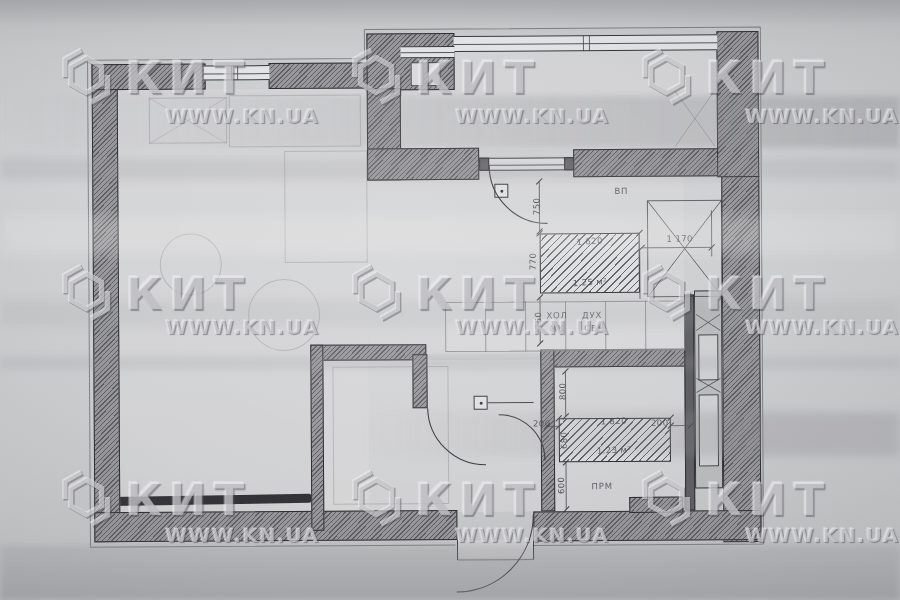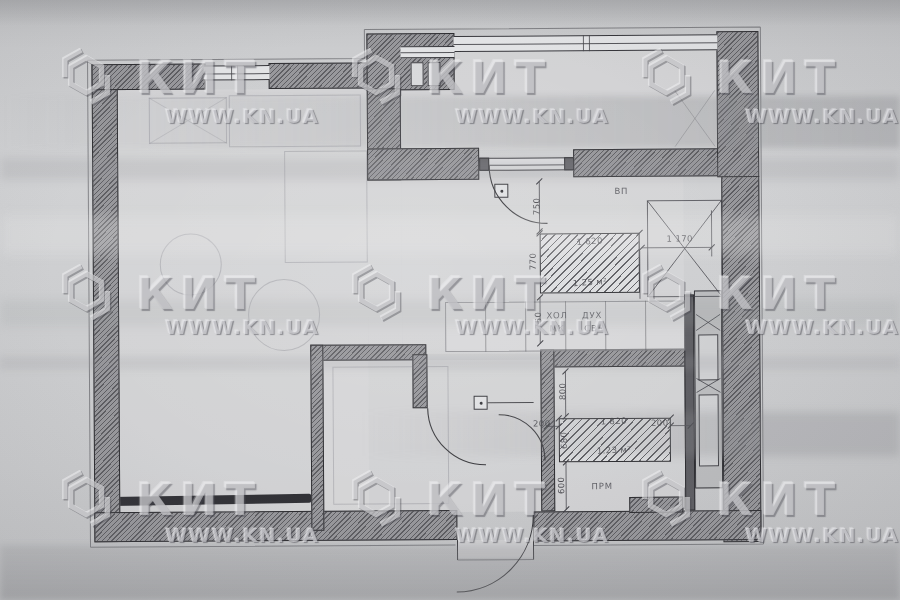--- a/index.html
+++ b/index.html
@@ -23,21 +23,21 @@
   .cab{position:absolute;box-sizing:border-box;border:1.3px solid #35353a;background:#bbbcbe;}
   .cabp{position:absolute;box-sizing:border-box;border:1px solid #45454a;background:#cfd0d2;}
   .sketch{position:absolute;border:1px solid rgba(75,75,85,.22);box-sizing:border-box;}
   .round{border-radius:50%;}
   .sofa{position:absolute;background:#323237;border-radius:2px;transform:rotate(-.6deg);}
   .sqdot{position:absolute;width:14px;height:14px;background:#e0e1e3;border:1.3px solid #36363b;box-sizing:border-box;}
   .sqdot::after{content:"";position:absolute;left:50%;top:50%;width:3px;height:3px;margin:-1.5px 0 0 -1.5px;background:#36363b;border-radius:50%;}
   .dim{position:absolute;font-size:8.5px;color:#3c3c42;letter-spacing:.4px;white-space:nowrap;opacity:.85;text-align:center;}
   .lbl{position:absolute;font-size:8.5px;color:#45454c;letter-spacing:.8px;white-space:nowrap;opacity:.8;text-align:center;}
   .streak{position:absolute;left:0;width:900px;pointer-events:none;}
-  .wm{position:absolute;display:flex;align-items:center;gap:20px;pointer-events:none;}
+  .wm{position:absolute;display:flex;align-items:center;gap:9px;pointer-events:none;}
   .wm-logo{width:58px;height:58px;display:inline-block;}
   .wm-text{font-weight:bold;font-size:45px;letter-spacing:7px;color:rgba(233,234,236,.5);
     text-shadow:1.5px 1.5px 1px rgba(72,72,80,.45),-1px -1px 1px rgba(250,250,252,.35);}
   .wm-site{position:absolute;font-weight:bold;font-size:20px;letter-spacing:1.2px;color:rgba(233,234,236,.55);
     text-shadow:1.2px 1.2px 1px rgba(72,72,80,.5),-1px -1px 1px rgba(250,250,252,.35);pointer-events:none;}
   .lg-d{stroke:rgba(70,70,78,.4);fill:none;stroke-width:5.5;}
   .lg-l{stroke:rgba(238,239,241,.55);fill:none;stroke-width:5.5;}
 </style>
 </head>
 <body>

